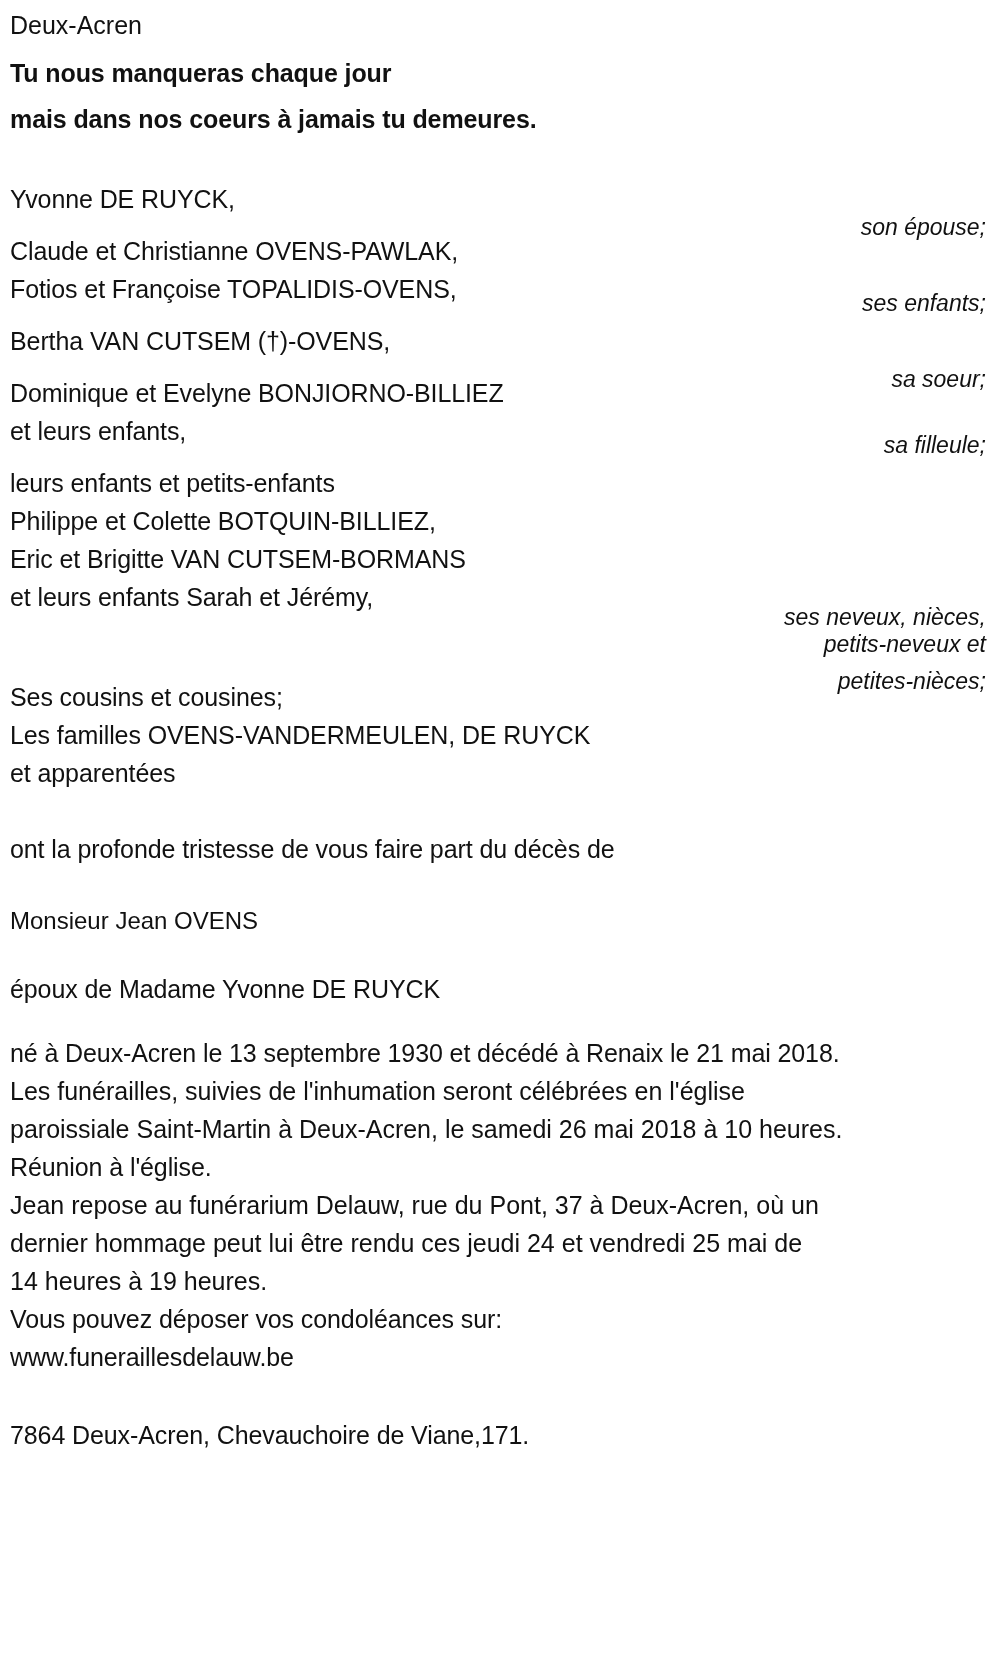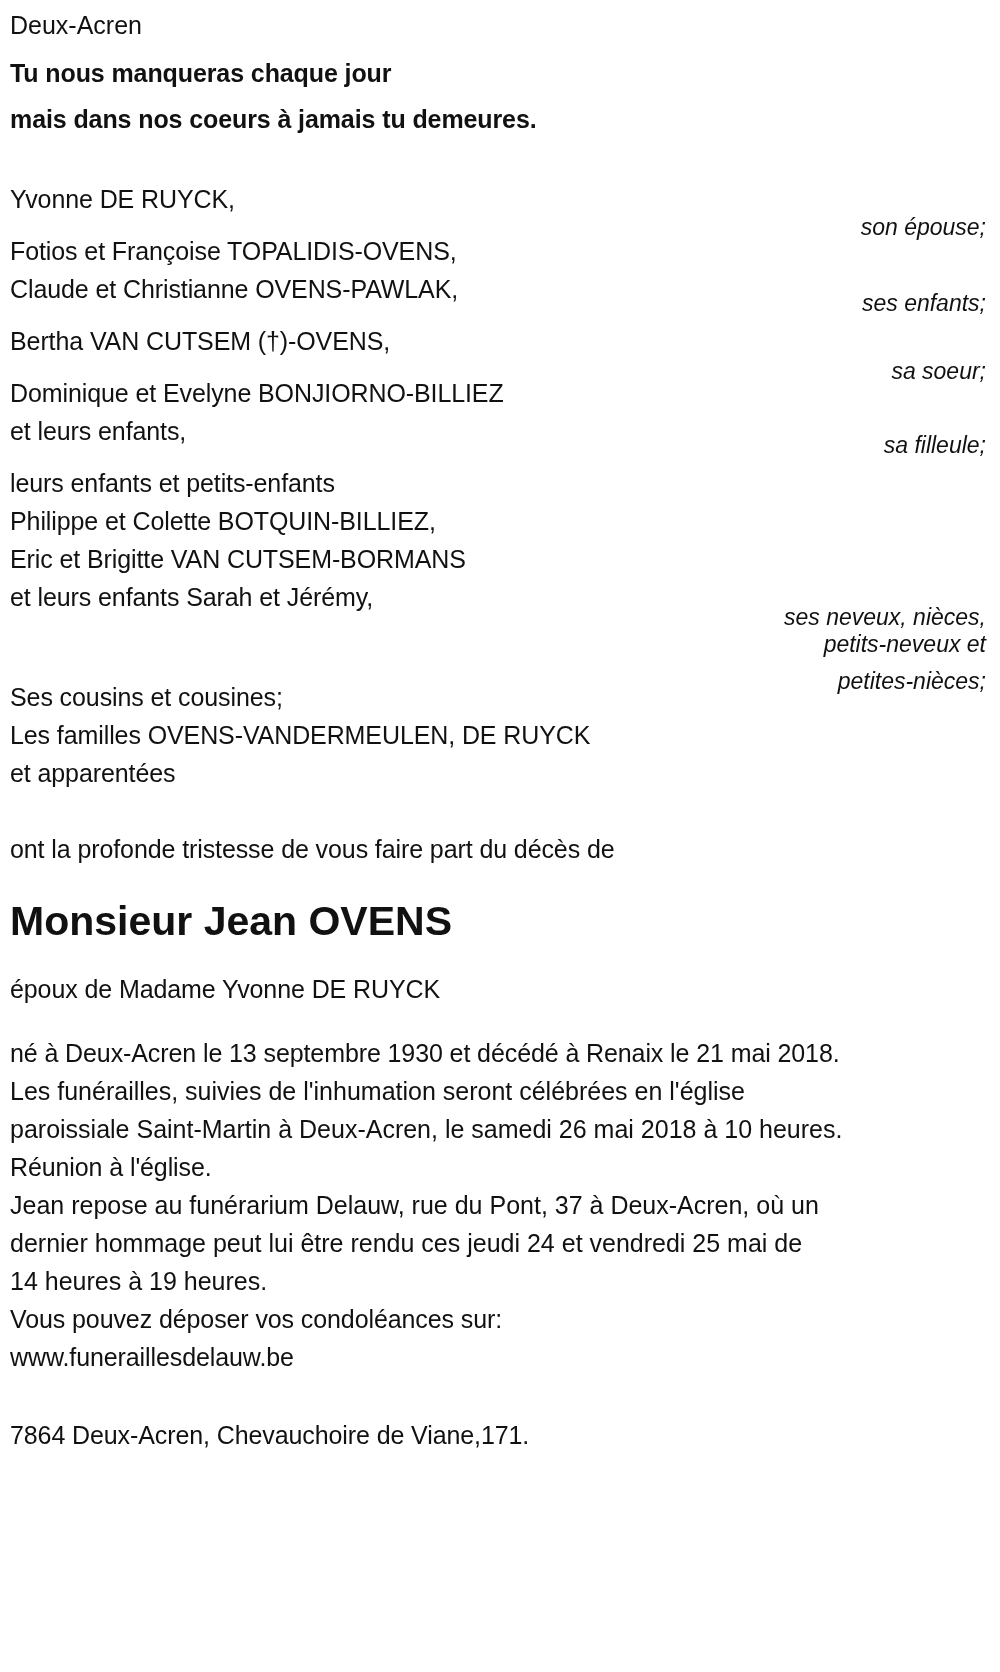--- a/index.html
+++ b/index.html
@@ -61,22 +61,22 @@
   }
   .rel.multi {
     line-height: 27px;
     text-align: right;
   }
 
   .spacer-sm { height: 14px; }
   .spacer-lg { height: 38px; }
 
   .headline {
-    font-size: 41px;
-    font-weight: bold;
+    font-size: 24px;
+    font-weight: normal;
     line-height: 46px;
     letter-spacing: 0px;
     white-space: nowrap;
   }
 
   .para {
     font-size: 25px;
     line-height: 38px;
   }
   .para .l { display: block; white-space: nowrap; }
@@ -99,35 +99,35 @@
     </div>
     <div class="rel" style="top:30px;">
       <span>son épouse;</span>
     </div>
   </div>
 
   <div class="spacer-sm"></div>
 
   <div class="fam-row">
     <div class="names">
+      <div class="line">Claude et Christianne OVENS-PAWLAK,</div>
       <div class="line">Fotios et Françoise TOPALIDIS-OVENS,</div>
-      <div class="line">Claude et Christianne OVENS-PAWLAK,</div>
     </div>
     <div class="rel" style="top:54px;margin-left:36px;">
       <span>ses enfants;</span>
     </div>
   </div>
 
   <div class="spacer-sm"></div>
 
   <div class="fam-row">
     <div class="names">
       <div class="line">Bertha VAN CUTSEM (†)-OVENS,</div>
     </div>
-    <div class="rel" style="top:32px;">
+    <div class="rel" style="top:40px;">
       <span>sa soeur;</span>
     </div>
   </div>
 
   <div class="spacer-sm"></div>
 
   <div class="fam-row">
     <div class="names">
       <div class="line">Dominique et Evelyne BONJIORNO-BILLIEZ</div>
       <div class="line">et leurs enfants,</div>

